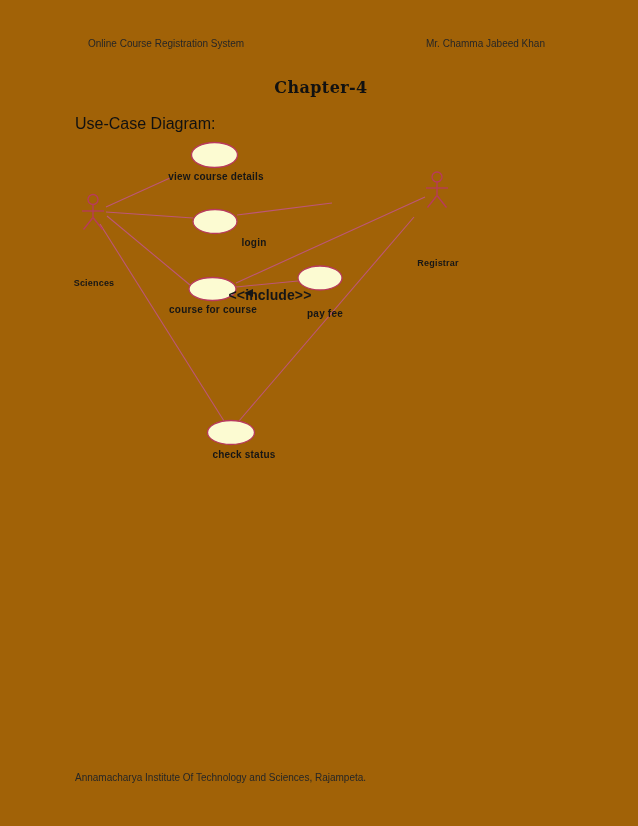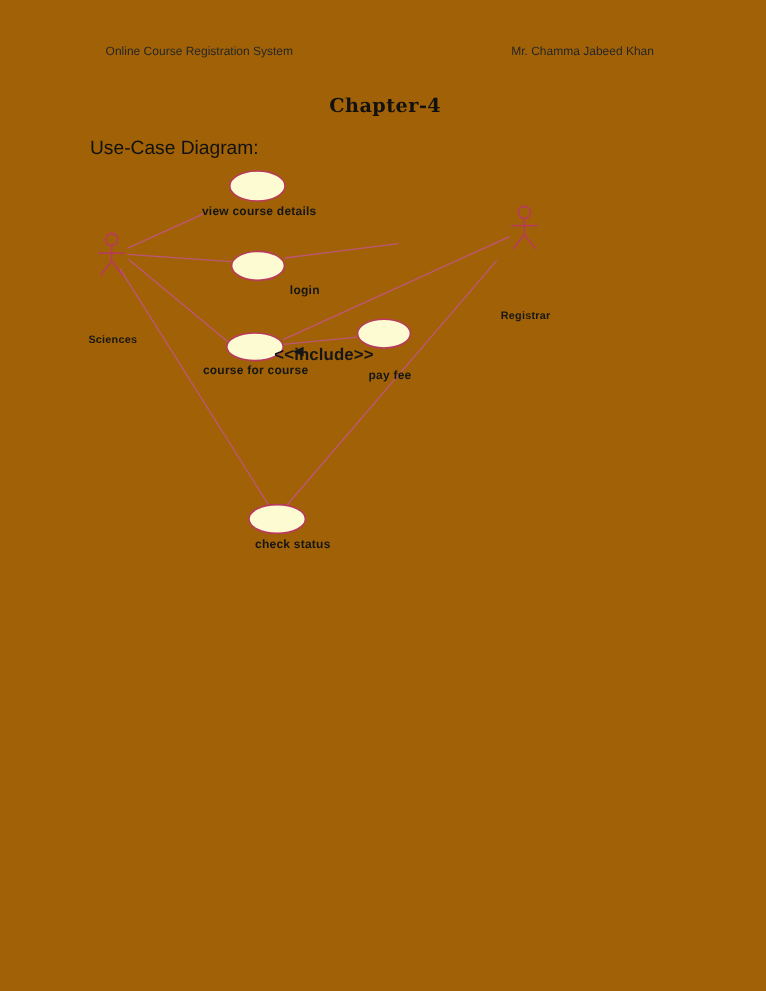--- a/index.html
+++ b/index.html
@@ -123,14 +123,15 @@
   <div class="abs uc-label" style="left:206px; top:237px;margin-left:48px;">login</div>
   <div class="abs uc-label" style="left:213px; top:304px;">course for course</div>
   <div class="abs uc-label" style="left:325px; top:308px;">pay fee</div>
   <div class="abs uc-label" style="left:244px; top:449px;">check status</div>
 
   <div class="abs include-label" style="left:270px; top:287px;">&lt;&lt;include&gt;&gt;</div>
 
   <div class="abs actor-label" style="left:94px; top:230px;">Sciences</div>
   <div class="abs actor-label" style="left:438px; top:210px;">Registrar</div>
 
+  <div class="abs footer-text" style="left:75px; top:772px;">Annamacharya Institute Of Technology and Sciences, Rajampeta.</div>
 
 </div>
 
 </body></html>

